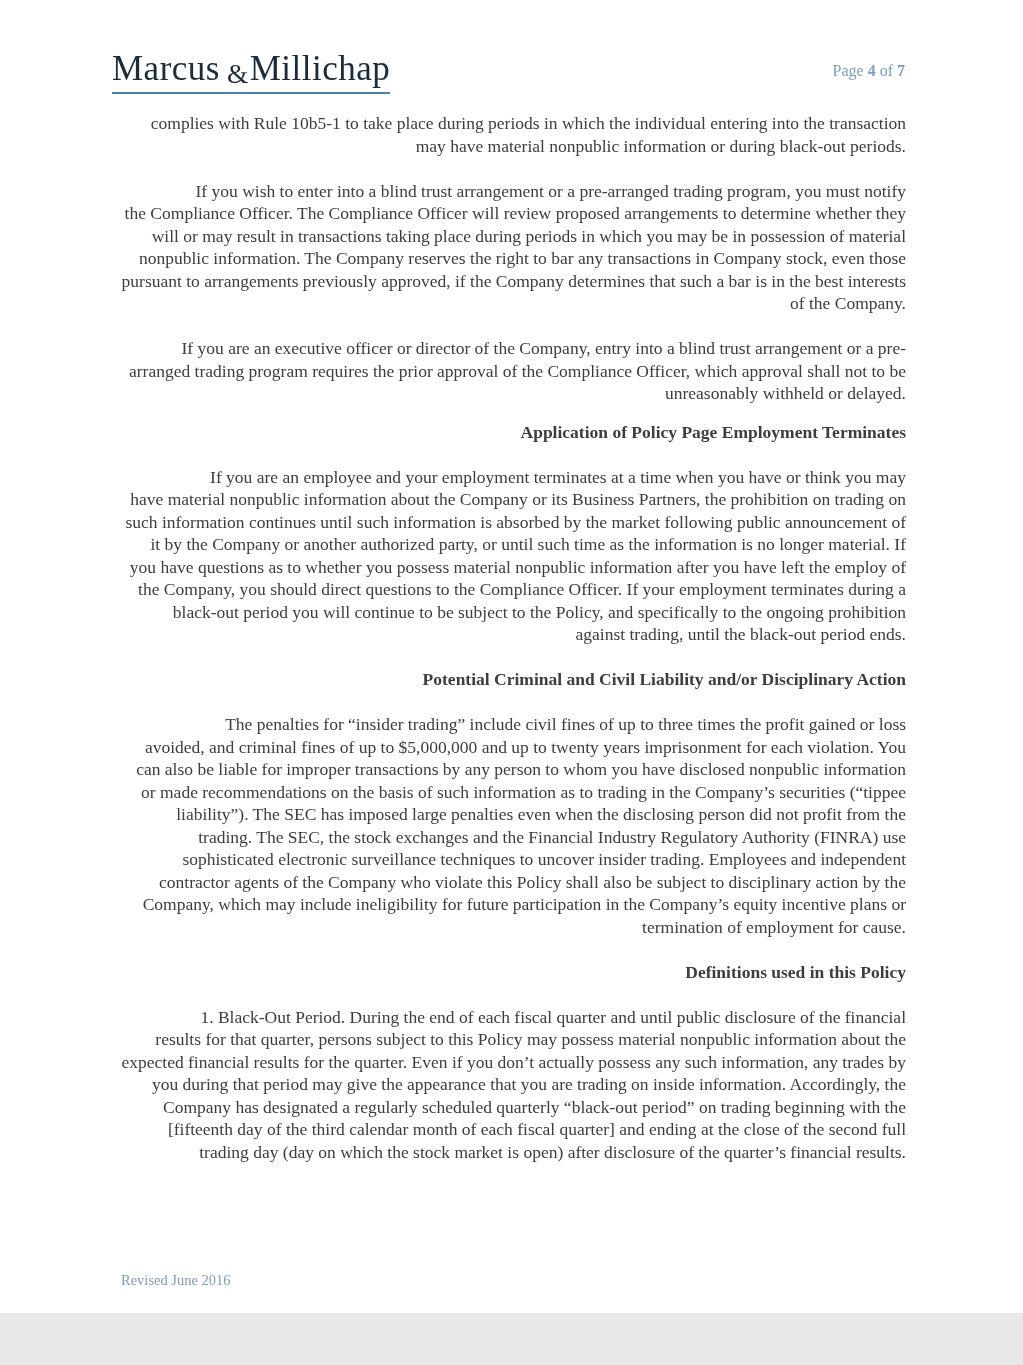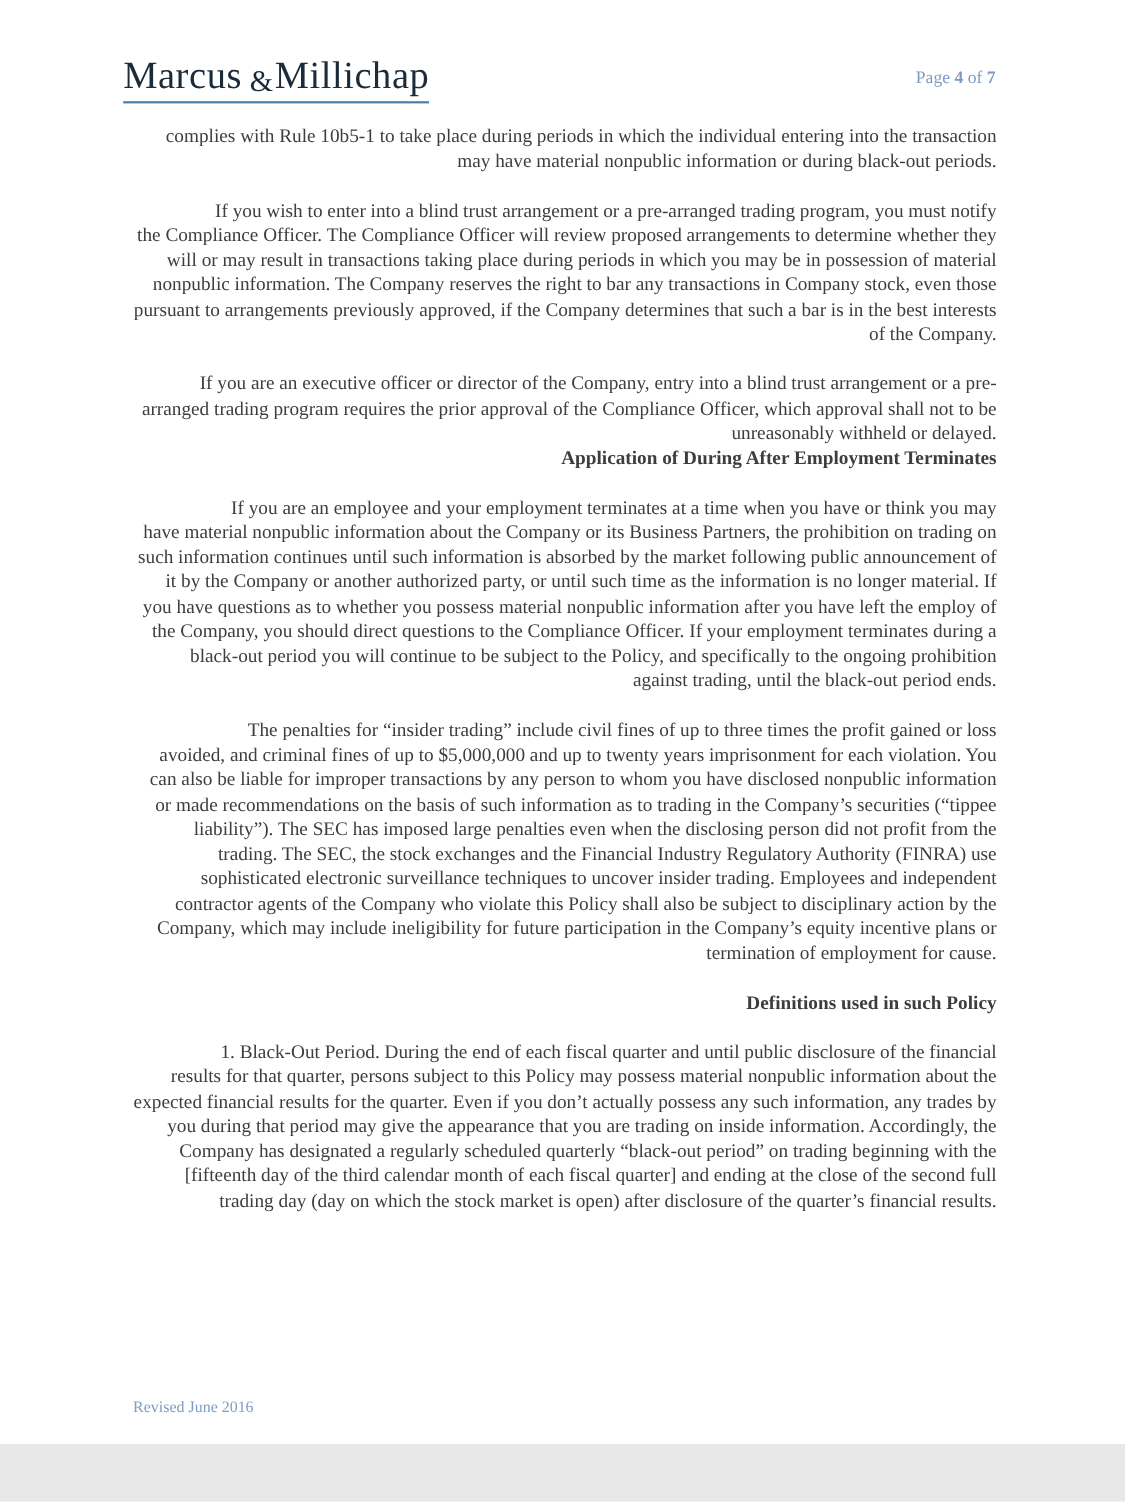--- a/index.html
+++ b/index.html
@@ -63,21 +63,21 @@
     line-height: 22.5px;
     text-align: right;
   }
   .doc-body p, .doc-body h2 {
     margin: 0 0 22.5px 0;
     font-size: 17.5px;
     line-height: 22.5px;
     font-weight: normal;
   }
   .doc-body .indent { text-indent: 60px; }
-  .doc-body .no-gap { margin-bottom: 0; }
+  .doc-body .no-gap { margin-bottom: 16px; }
   .doc-body h2 { font-weight: bold; }
   .doc-body b { font-weight: normal; }
   
   .footer {
     position: absolute;
     top: 1272px;
     left: 121px;
     font-size: 14.5px;
     color: var(--muted-blue, #7e9cc1);
   }
@@ -97,22 +97,23 @@
       <b>4</b>
       <span>of</span>
       <b>7</b>
     </div>
   </div>
 
   <div class="doc-body" id="doc-body">
       <p class=""><span>complies with Rule 10b5-1 to take place during periods in which the individual entering into the transaction may have material nonpublic information or during black-out periods.</span></p>
       <p class="indent "><span>If you wish to enter into a blind trust arrangement or a pre-arranged trading program, you must notify the Compliance Officer. The Compliance Officer will review proposed arrangements to determine whether they will or may result in transactions taking place during periods in which you may be in possession of material nonpublic information. The Company reserves the right to bar any transactions in Company stock, even those pursuant to arrangements previously approved, if the Company determines that such a bar is in the best interests of the Company.</span></p>
       <p class="indent no-gap"><span>If you are an executive officer or director of the Company, entry into a blind trust arrangement or a pre-arranged trading program requires the prior approval of the Compliance Officer, which approval shall not to be unreasonably withheld or delayed.</span></p>
-      <h2 class=""><span>Application of During After Employment Terminates</span></h2>
+      <h2 class=""><span>Application of Policy Page Employment Terminates</span></h2>
       <p class="indent "><span>If you are an employee and your employment terminates at a time when you have or think you may have material nonpublic information about the Company or its Business Partners, the prohibition on trading on such information continues until such information is absorbed by the market following public announcement of it by the Company or another authorized party, or until such time as the information is no longer material. If you have questions as to whether you possess material nonpublic information after you have left the employ of the Company, you should direct questions to the Compliance Officer. If your employment terminates during a black-out period you will continue to be subject to the Policy, and specifically to the ongoing prohibition against trading, until the black-out period ends.</span></p>
+      <h2 class=""><span>Potential Criminal and Civil Liability and/or Disciplinary Action</span></h2>
       <p class="indent "><span>The penalties for “insider trading” include civil fines of up to three times the profit gained or loss avoided, and criminal fines of up to $5,000,000 and up to twenty years imprisonment for each violation. You can also be liable for improper transactions by any person to whom you have disclosed nonpublic information or made recommendations on the basis of such information as to trading in the Company’s securities (“tippee liability”). The SEC has imposed large penalties even when the disclosing person did not profit from the trading. The SEC, the stock exchanges and the Financial Industry Regulatory Authority (FINRA) use sophisticated electronic surveillance techniques to uncover insider trading. Employees and independent contractor agents of the Company who violate this Policy shall also be subject to disciplinary action by the Company, which may include ineligibility for future participation in the Company’s equity incentive plans or termination of employment for cause.</span></p>
-      <h2 class=""><span>Definitions used in such Policy</span></h2>
+      <h2 class=""><span>Definitions used in this Policy</span></h2>
       <p class="indent "><span>1. </span><b>Black-Out Period</b><span>. During the end of each fiscal quarter and until public disclosure of the financial results for that quarter, persons subject to this Policy may possess material nonpublic information about the expected financial results for the quarter. Even if you don’t actually possess any such information, any trades by you during that period may give the appearance that you are trading on inside information. Accordingly, the Company has designated a regularly scheduled quarterly “black-out period” on trading beginning with the </span><b>[fifteenth day of the third calendar month of each fiscal quarter]</b><span> and ending at the </span><b>close of the second full trading day</b><span> (day on which the stock market is open) after disclosure of the quarter’s financial results.</span></p>
     </div>
 
   <div class="footer">Revised June 2016</div>
 
 </div>
 
 </body></html>

